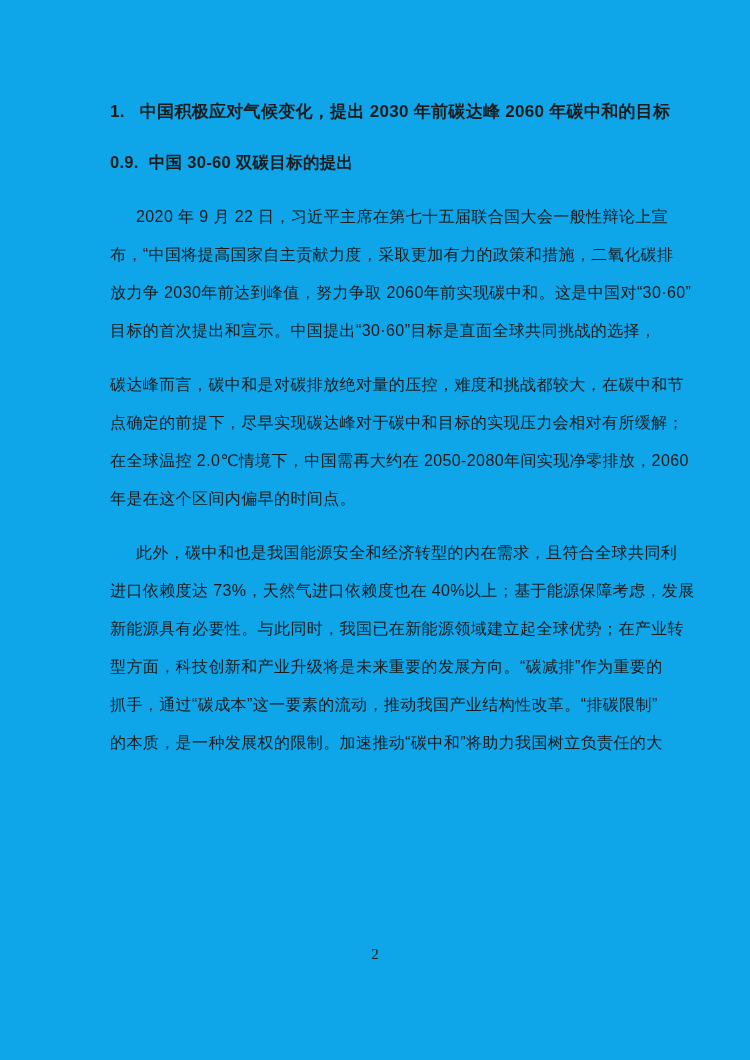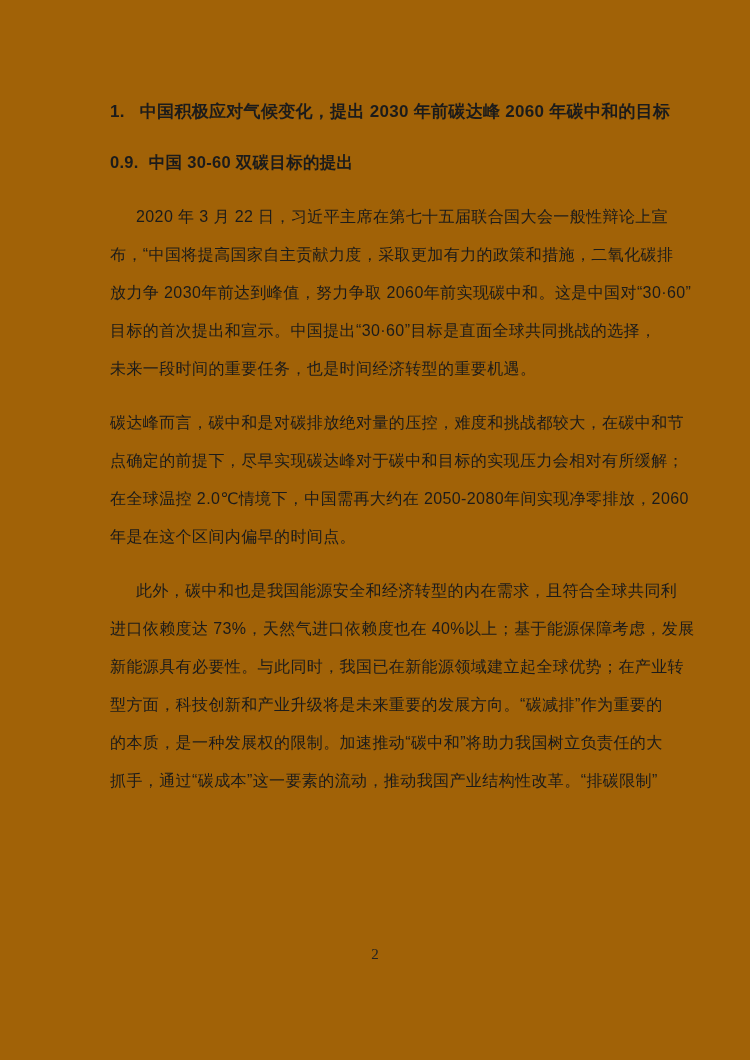--- a/index.html
+++ b/index.html
@@ -4,21 +4,21 @@
 <style>
   html, body {
     margin: 0;
     padding: 0;
     background: #ffffff;
   }
   .page {
     position: relative;
     width: 750px;
     height: 1060px;
-    background: #a16207;
+    background: #0ea5e9;
     color: #1b1b1b;
     font-family: "Liberation Sans", "DejaVu Sans", sans-serif;
     overflow: hidden;
     box-sizing: border-box;
   }
   .content {
     position: absolute;
     left: 110px;
     top: 100px;
     width: 556px;
@@ -84,39 +84,38 @@
 
     <h1 class="sec">
       <span class="h-num">1.</span><span class="h-text">中国积极应对气候变化，提出 2030 年前碳达峰 2060 年碳中和的目标</span>
     </h1>
 
     <h2 class="subsec">
       <span class="h-num">0.9.</span><span class="h-text">中国 30-60 双碳目标的提出</span>
     </h2>
 
     <div class="para first">
-      <div class="line indent">2020 年 3 月 22 日，习近平主席在第七十五届联合国大会一般性辩论上宣</div>
+      <div class="line indent">2020 年 9 月 22 日，习近平主席在第七十五届联合国大会一般性辩论上宣</div>
       <div class="line">布，“中国将提高国家自主贡献力度，采取更加有力的政策和措施，二氧化碳排</div>
       <div class="line">放力争 2030年前达到峰值，努力争取 2060年前实现碳中和。这是中国对“30·60”</div>
       <div class="line">目标的首次提出和宣示。中国提出“30·60”目标是直面全球共同挑战的选择，</div>
-      <div class="line">未来一段时间的重要任务，也是时间经济转型的重要机遇。</div>
     </div>
 
     <div class="para">
       <div class="line">碳达峰而言，碳中和是对碳排放绝对量的压控，难度和挑战都较大，在碳中和节</div>
       <div class="line">点确定的前提下，尽早实现碳达峰对于碳中和目标的实现压力会相对有所缓解；</div>
       <div class="line">在全球温控 2.0℃情境下，中国需再大约在 2050-2080年间实现净零排放，2060</div>
       <div class="line">年是在这个区间内偏早的时间点。</div>
     </div>
 
     <div class="para">
       <div class="line indent">此外，碳中和也是我国能源安全和经济转型的内在需求，且符合全球共同利</div>
       <div class="line">进口依赖度达 73%，天然气进口依赖度也在 40%以上；基于能源保障考虑，发展</div>
       <div class="line">新能源具有必要性。与此同时，我国已在新能源领域建立起全球优势；在产业转</div>
       <div class="line">型方面，科技创新和产业升级将是未来重要的发展方向。“碳减排”作为重要的</div>
+      <div class="line">抓手，通过“碳成本”这一要素的流动，推动我国产业结构性改革。“排碳限制”</div>
       <div class="line">的本质，是一种发展权的限制。加速推动“碳中和”将助力我国树立负责任的大</div>
-      <div class="line">抓手，通过“碳成本”这一要素的流动，推动我国产业结构性改革。“排碳限制”</div>
     </div>
 
   </div>
 
   <div class="page-number">2</div>
 </div>
 
 </body></html>

